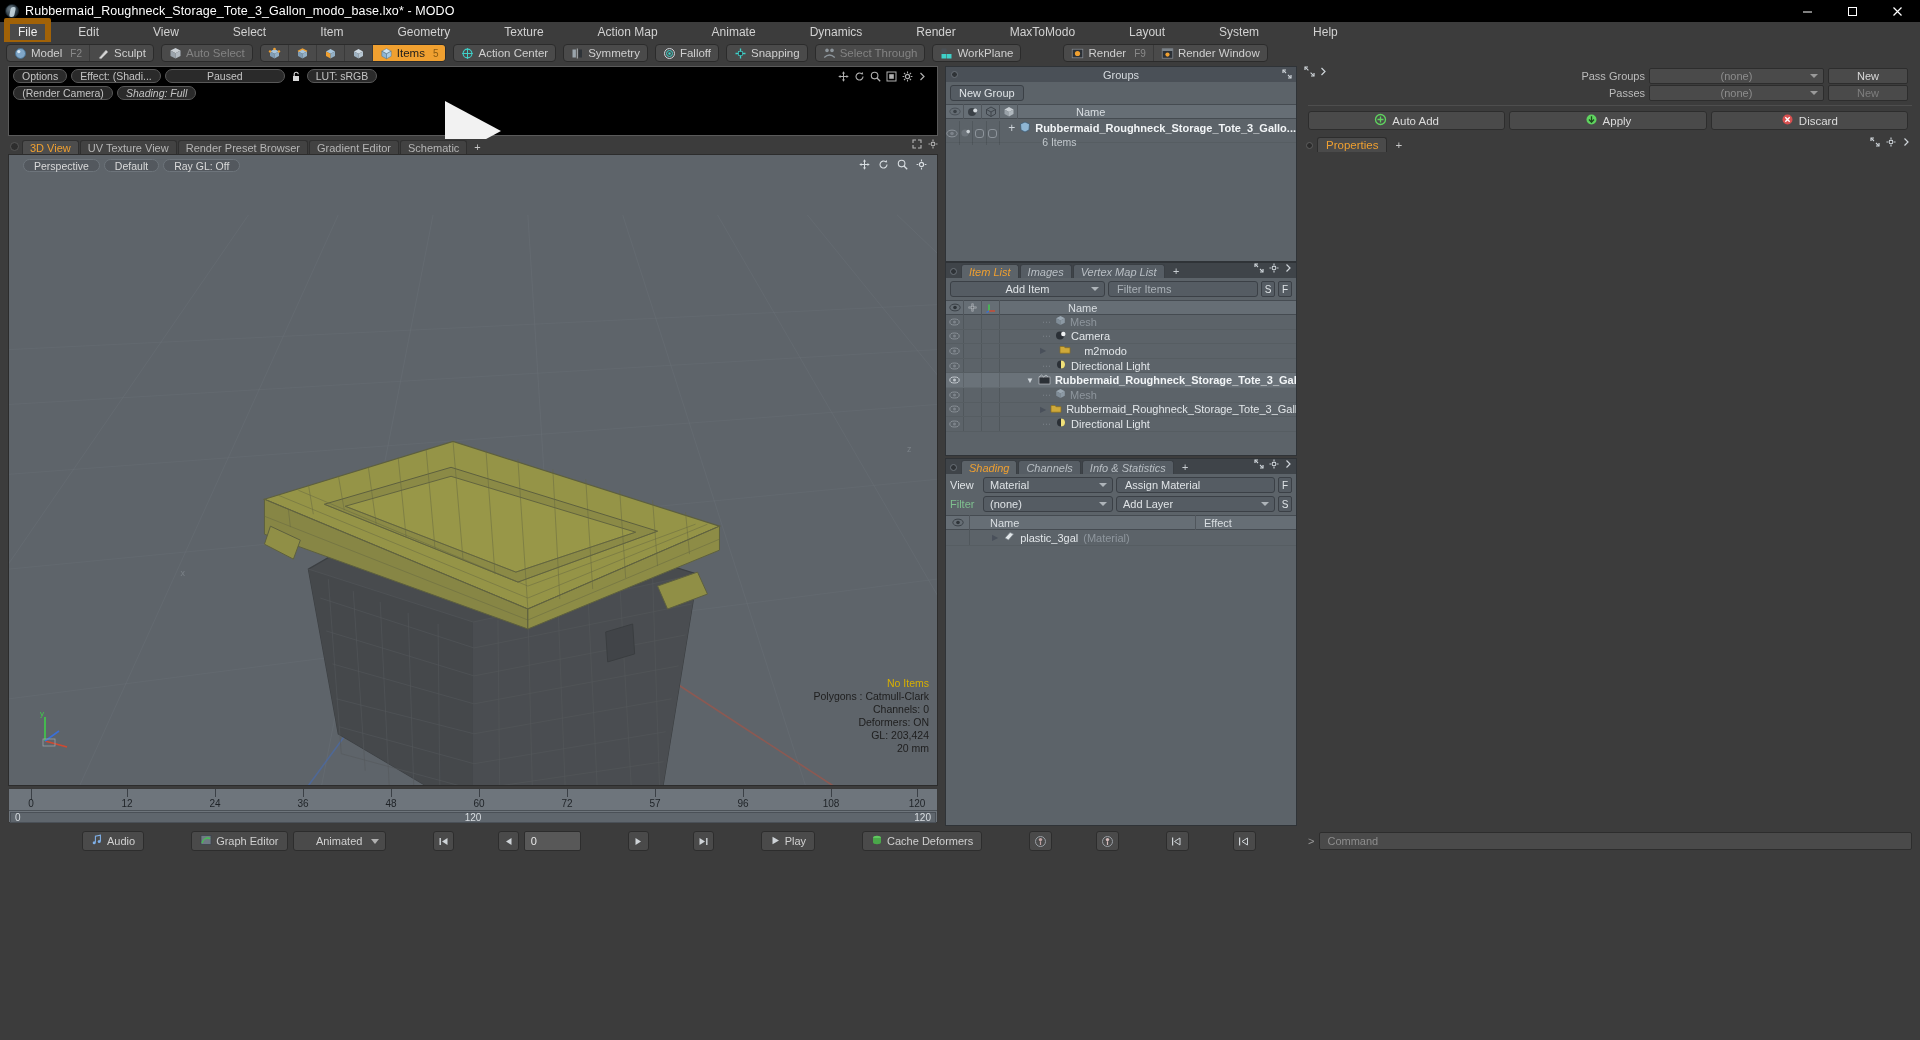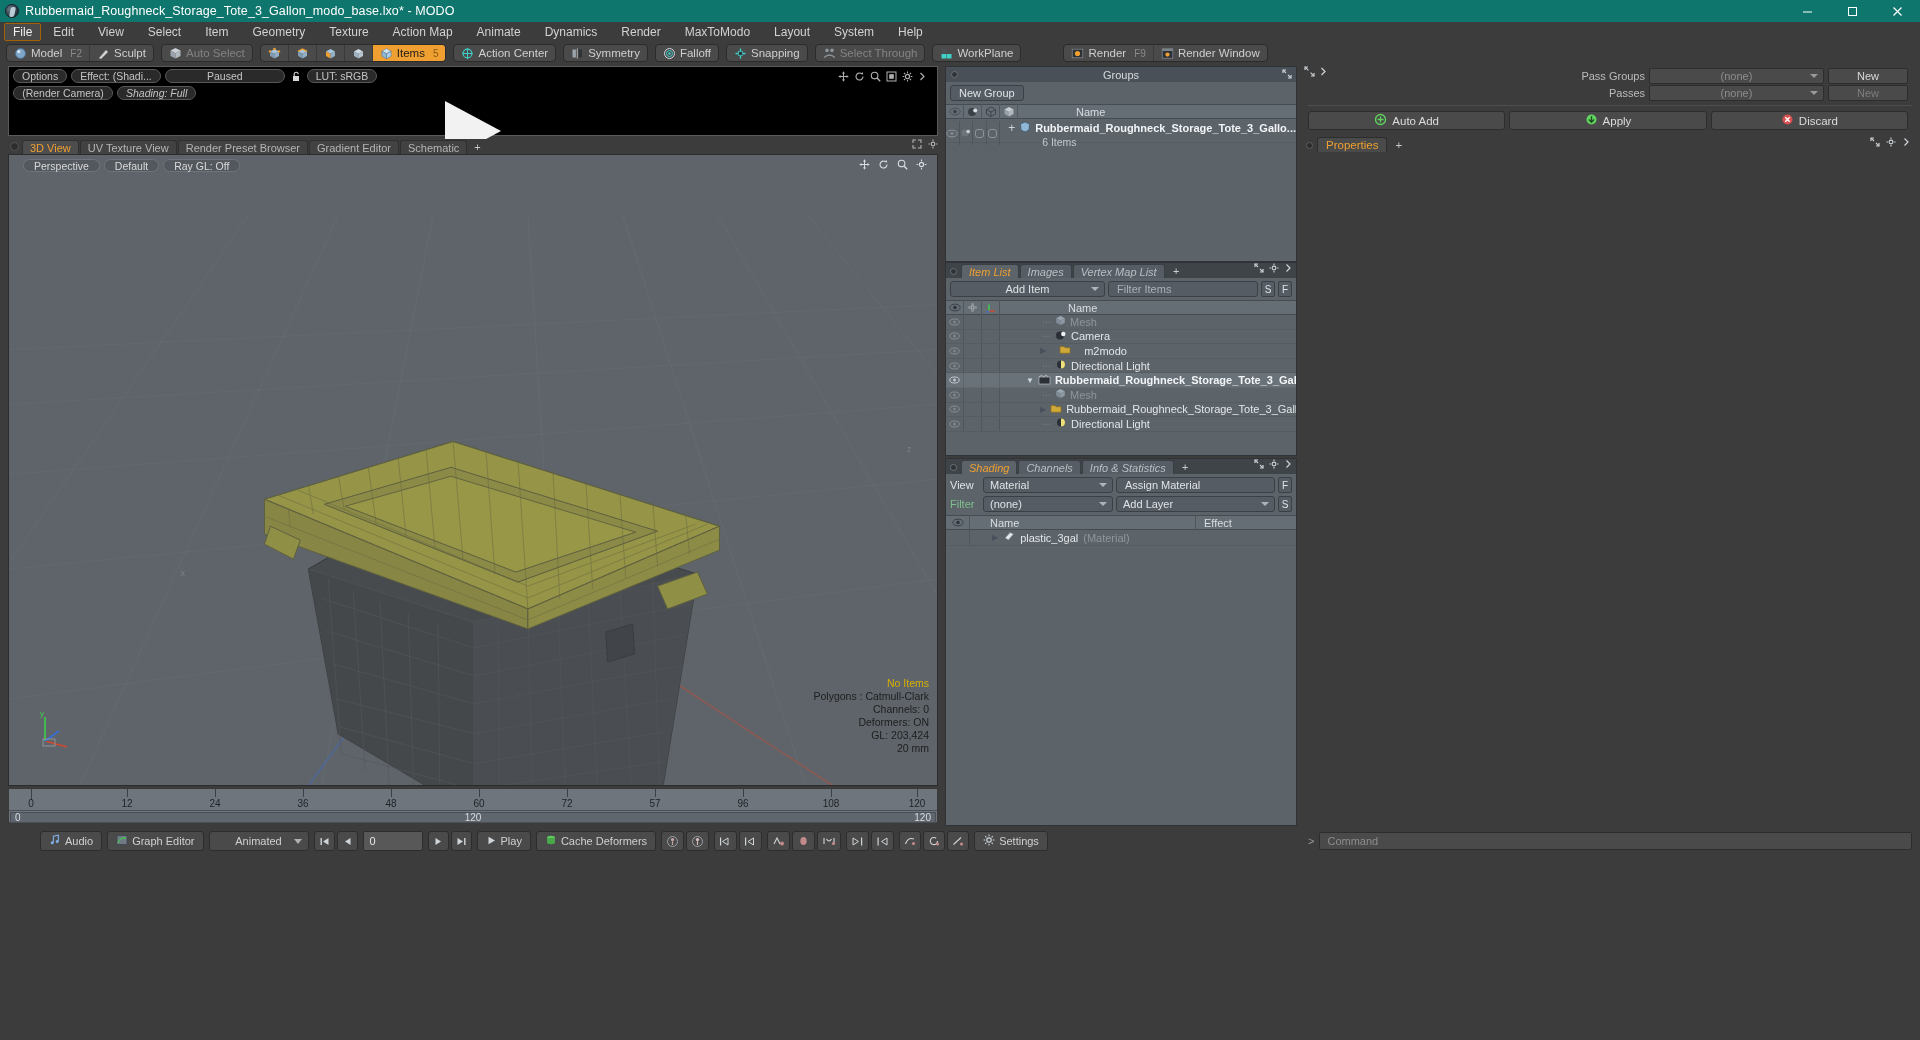--- a/index.html
+++ b/index.html
@@ -9,40 +9,40 @@
     font-family:"Liberation Sans", sans-serif;
     font-size:12px;
     color:#c8c8c8;
     -webkit-font-smoothing:antialiased;
   }
   .app { position:relative; width:1920px; height:1040px; }
 
   
   .titlebar {
     position:absolute; top:0; left:0; width:1920px; height:22px;
-    background:#0f766e; display:flex; align-items:center;
+    background:#000000; display:flex; align-items:center;
   }
   .tb-icon { width:14px;height:14px;margin:0 6px 0 5px; border-radius:50%;
     background:radial-gradient(circle at 35% 35%, #6f7f8a, #23303a 70%);
     border:1px solid #152028; position:relative; flex:none;}
   .tb-icon:after{content:"";position:absolute;left:4px;top:2px;width:5px;height:10px;
     background:#cfe0ea;border-radius:2px;transform:skewX(-12deg);opacity:.85;}
   .tb-title { color:#fff; font-size:12.5px; letter-spacing:.1px; white-space:nowrap;}
   .tb-btns { margin-left:auto; display:flex; height:22px;}
   .tb-btn { width:45px;height:22px; display:flex;align-items:center;justify-content:center;
     color:#fff; font-size:13px;}
   .tb-btn svg{display:block;}
 
   
   .menubar {
     position:absolute; top:22px; left:0; width:1920px; height:20px;
     background:#3c3c3c; display:flex; align-items:center; padding-left:4px;
   }
-  .menu-item { padding:2px 12px; font-size:12px; color:#d2d2d2; line-height:14px;}
-  .menu-item.active { color:#f0f0f0; border:1px solid #a16207; border-radius:2px;
+  .menu-item { padding:2px 27px; font-size:12px; color:#d2d2d2; line-height:14px;}
+  .menu-item.active { color:#f0f0f0; border:6px solid #a16207; border-radius:2px;
       background:#4a4a4a; padding:1px 8px;}
 
   
   .modebar{
     position:absolute; top:42px; left:0; width:1920px; height:22px;
     background:#3c3c3c; display:flex; align-items:center; gap:0px; padding-left:6px;
   }
   .grp{display:flex;align-items:center;border:1px solid #2b2b2b;border-radius:4px;
     background:#4a4a4a;height:18px;margin-right:7px;overflow:hidden;}
   .tbtn{display:flex;align-items:center;height:18px;padding:0 7px;gap:4px;
@@ -107,21 +107,21 @@
   .tl-tick{position:absolute;top:0;width:1px;background:#3b4046;}
   .tl-lab{position:absolute;top:9px;font-size:10px;color:#1f2327;transform:translateX(-50%);}
   .tl-range{position:relative;height:11px;background:#5f666d;border:1px solid #4a5057;margin:1px;}
   .tl-range span{position:absolute;top:-1px;font-size:10px;color:#d8dde1;}
 
   
   .botbar{position:absolute;left:0;top:826px;width:1920px;height:30px;background:#3c3c3c;}
   .bb-inner{display:flex;align-items:center;gap:5px;height:30px;padding-left:40px;}
   .bbtn{display:flex;align-items:center;gap:4px;height:20px;padding:0 8px;
     background:#4a4a4a;border:1px solid #2d2d2d;border-radius:3px;font-size:11px;color:#d0d0d0;
-    white-space:nowrap;}
+    white-space:nowrap;margin-left:42px;}
   .bbtn.narrow{padding:0 4px;}
   .bsel{display:flex;align-items:center;justify-content:center;height:20px;width:100px;
     background:#4a4a4a;border:1px solid #2d2d2d;border-radius:3px;font-size:11px;color:#d0d0d0;
     position:relative;}
   .bsel .car{position:absolute;right:6px;width:0;height:0;border-left:4px solid transparent;
     border-right:4px solid transparent;border-top:5px solid #b0b0b0;}
   .bfield{display:flex;align-items:center;height:20px;width:60px;background:#585858;
     border:1px solid #2d2d2d;border-radius:2px;font-size:11px;color:#e8e8e8;padding:0 6px;}
   .grpb{display:flex;gap:2px;}
 

